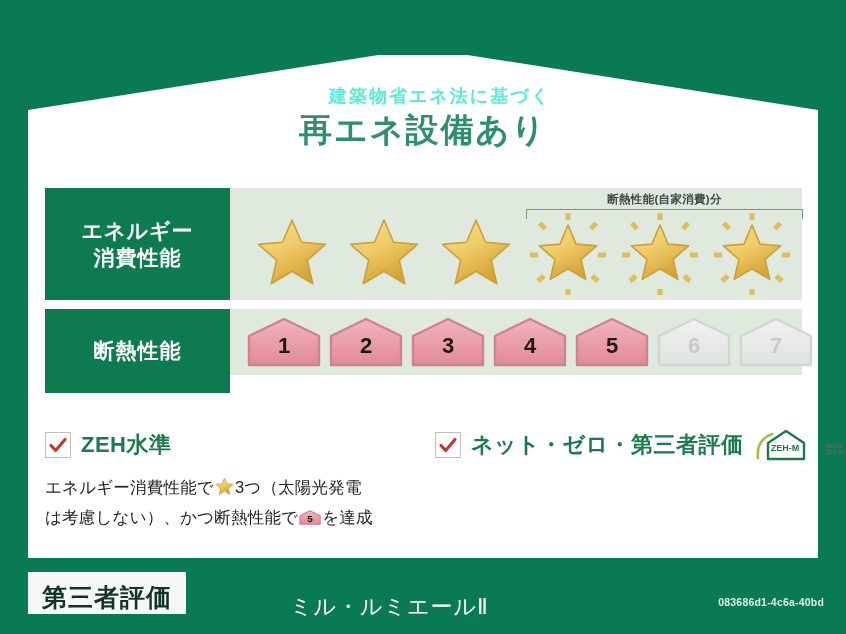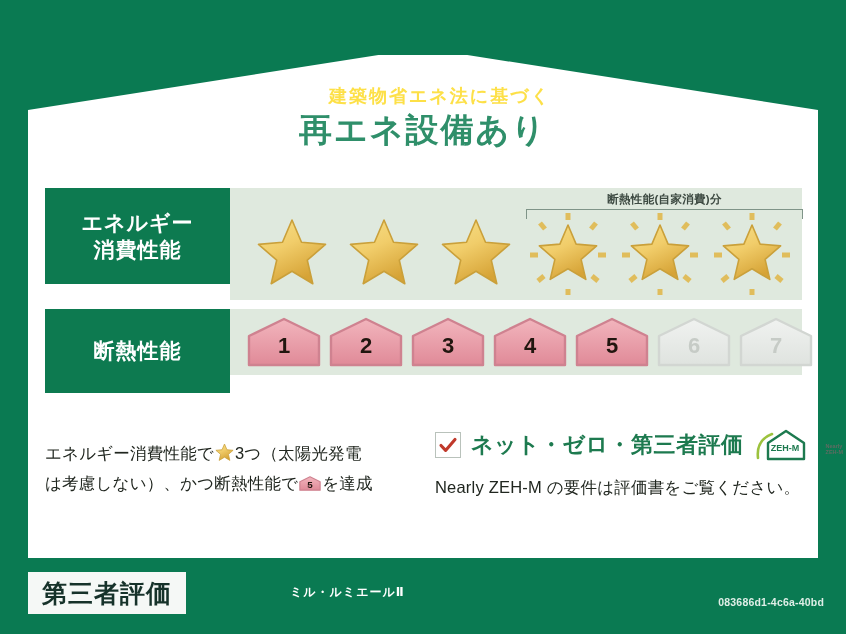--- a/index.html
+++ b/index.html
@@ -30,37 +30,37 @@
   .house{
     position:absolute;left:28px;top:48px;width:790px;height:510px;
     background:#ffffff;
     clip-path:polygon(0 62px, 50% 0, 100% 62px, 100% 100%, 0 100%);
     z-index:2;
   }
 
   
   .t-sub{
     position:absolute;left:0;right:0;top:84px;text-align:center;
-    color:#fde047;font-size:18px;font-weight:bold;letter-spacing:2px;z-index:4;padding-left:34px;
+    color:#5eead4;font-size:18px;font-weight:bold;letter-spacing:2px;z-index:4;padding-left:34px;
   }
   .t-main{
     position:absolute;left:0;right:0;top:108px;text-align:center;
     color:#2f8f6a;font-size:33px;font-weight:bold;letter-spacing:2px;z-index:4;
   }
 
   
   .rows{position:absolute;left:45px;top:188px;width:757px;z-index:4;}
   .row{display:flex;align-items:stretch;margin-bottom:9px;}
   .row-lab{
     width:185px;background:#0d7a50;color:#fff;font-weight:bold;
     display:flex;flex-direction:column;align-items:center;justify-content:center;
     font-size:21px;line-height:1.3;letter-spacing:1px;flex:0 0 auto;
   }
   .row-body{flex:1;background:#dfe9de;position:relative;}
-  .row-energy .row-lab{height:96px;}
+  .row-energy .row-lab{height:112px;}
   .row-energy .row-body{height:112px;}
   .row-ins .row-lab{height:84px;}
   .row-ins .row-body{height:66px;}
 
   
   .bracket-wrap{position:absolute;left:296px;top:4px;width:277px;z-index:3;}
   .bracket-txt{
     text-align:center;font-size:11.5px;color:#3d4a42;font-weight:bold;
     letter-spacing:.3px;margin-bottom:2px;white-space:nowrap;
   }
@@ -101,31 +101,31 @@
   .zehm-logo{width:62px;height:34px;flex:0 0 auto;position:relative;}
   .zehm-cap{
     font-size:5.5px;color:#5f6b62;line-height:1.05;font-weight:bold;
     align-self:flex-end;margin-bottom:6px;white-space:nowrap;flex:0 0 auto;
   }
 
   
   .footer{position:absolute;left:0;bottom:0;width:846px;height:76px;background:#0a7a52;z-index:6;}
   .f-chip{
     position:absolute;left:28px;top:14px;height:42px;background:#f5f8f6;
-    display:flex;align-items:center;padding:0 14px;gap:10px;box-sizing:border-box;
+    display:flex;align-items:flex-end;padding:0 14px;gap:10px;box-sizing:border-box;
   }
   .f-third{font-size:25px;font-weight:bold;color:#16322a;letter-spacing:1px;}
   .f-bels{
     font-size:31px;font-weight:bold;letter-spacing:-.5px;
     background:linear-gradient(90deg,#0b7a43 0%,#3f9a3a 55%,#6fae2f 100%);
     -webkit-background-clip:text;background-clip:text;color:transparent;
   }
   .f-prop{
-    position:absolute;left:290px;top:26px;color:#ffffff;
-    font-size:12px;letter-spacing:1px;font-weight:bold;
+    position:absolute;left:290px;top:34px;color:#ffffff;
+    font-size:22px;letter-spacing:1px;font-weight:normal;
   }
   .f-date{
     position:absolute;right:22px;top:12px;color:#fff;font-size:19px;font-weight:bold;
     letter-spacing:.5px;text-align:right;
   }
   .f-id{
     position:absolute;right:22px;top:38px;color:#dfeee7;font-size:10.5px;
     letter-spacing:.2px;text-align:right;font-weight:bold;
   }
 </style>
@@ -320,20 +320,28 @@
           </div>
 
         </div>
       </div>
     </div>
   </div>
 
   <div class="zeh">
 
     <div class="zeh-col">
+      <div class="zeh-head">
+        <span class="cbx">
+          <svg width="20" height="20" viewBox="0 0 20 20">
+            <path d="M3 10.5 L7.6 15.4 L17 4.4" stroke="#c0392b" stroke-width="3.1" fill="none" stroke-linecap="round" stroke-linejoin="round"></path>
+          </svg>
+        </span>
+        <span class="zeh-title">ZEH水準</span>
+      </div>
       <div class="zeh-body">
         <span>エネルギー消費性能で</span><span class="ico-in">
           <svg width="19" height="19" viewBox="0 0 74 72">
             <path d="M37 3 L46.5 25.3 L70.5 27.4 L52.3 43.2 L57.8 66.7 L37 54.2 L16.2 66.7 L21.7 43.2 L3.5 27.4 L27.5 25.3 Z" fill="url(#sg1)" stroke="#caa03a" stroke-width="3" stroke-linejoin="round"></path>
           </svg></span><span>3つ（太陽光発電</span><br>
         <span>は考慮しない）、かつ断熱性能で</span><span class="ico-in">
           <svg width="22" height="17" viewBox="0 0 76 52">
             <path d="M3 49 L3 20 L38 3 L73 20 L73 49 Z" fill="url(#hp)" stroke="#cf8290" stroke-width="4" stroke-linejoin="round"></path>
             <text x="38" y="43" font-size="34" font-weight="bold" text-anchor="middle" fill="#21160f" font-family="Liberation Sans, sans-serif">5</text>
           </svg></span><span>を達成</span>
@@ -353,21 +361,20 @@
             <path d="M4 30 Q2 12 18 6" stroke="#9cc23d" stroke-width="2.6" fill="none" stroke-linecap="round"></path>
             <path d="M14 31 L14 15 L32 3 L50 15 L50 31 Z" fill="#ffffff" stroke="#1d7a4f" stroke-width="2.4" stroke-linejoin="round"></path>
             <text x="31" y="23" font-size="9" font-weight="bold" text-anchor="middle" fill="#1d7a4f" font-family="Liberation Sans, sans-serif">ZEH-M</text>
           </svg>
         </span>
         <span class="zehm-cap">
           <span>Nearly</span><br>
           <span>ZEH-M</span>
         </span>
       </div>
-      <div class="zeh-body">Nearly ZEH-M の要件は評価書をご覧ください。</div>
     </div>
   </div>
 
   <div class="footer">
     <div class="f-chip">
       <span class="f-third">第三者評価</span>
     </div>
     <div class="f-prop">ミル・ルミエールⅡ</div>
     <div class="f-id">083686d1-4c6a-40bd</div>
   </div>

